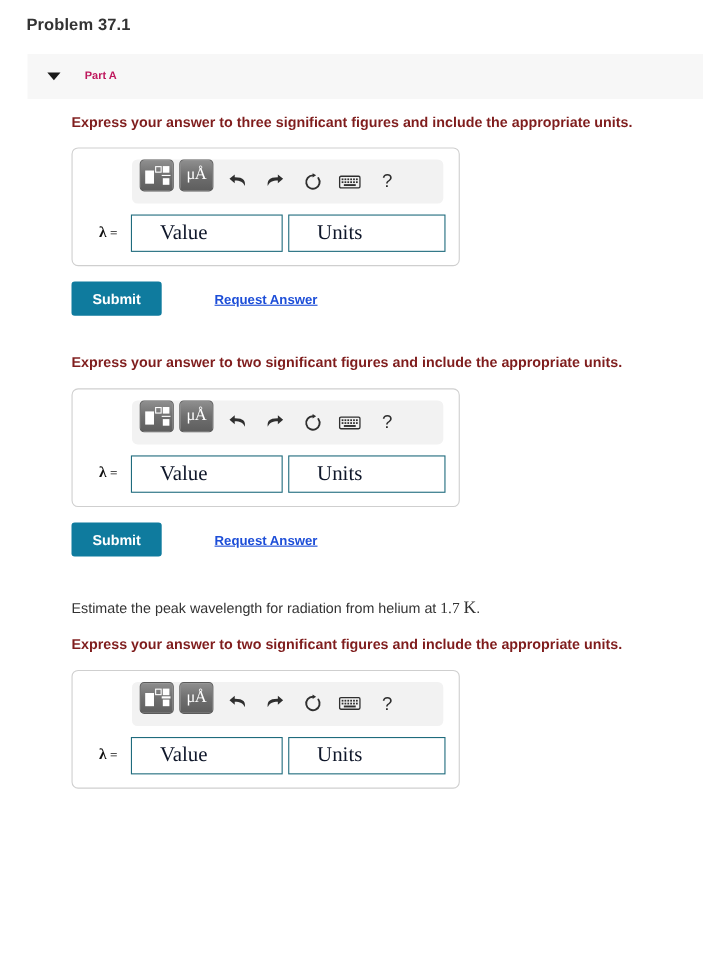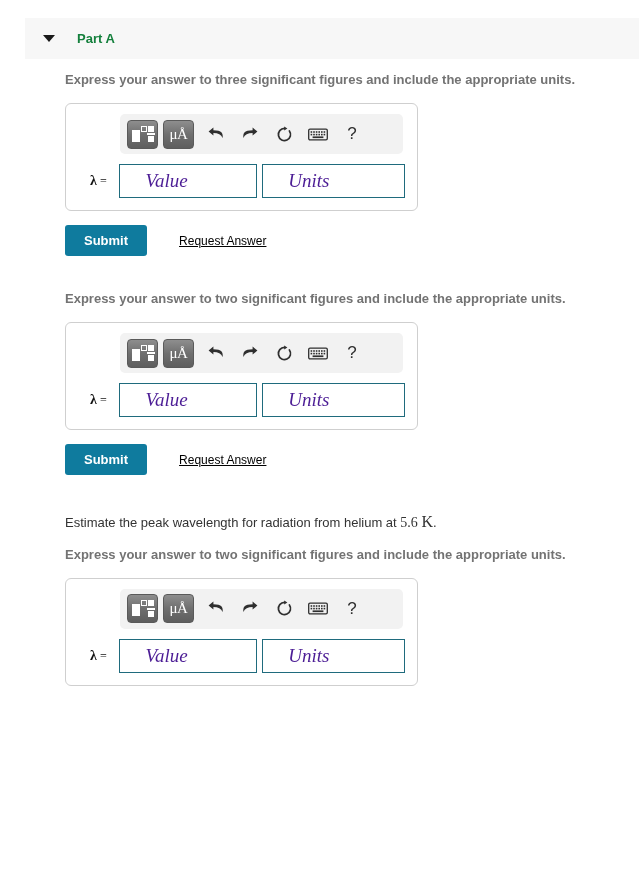--- a/index.html
+++ b/index.html
@@ -42,23 +42,23 @@
     padding-left: 18px;
   }
   .caret {
     width: 0; height: 0;
     border-left: 6px solid transparent;
     border-right: 6px solid transparent;
     border-top: 7px solid #1a1a1a;
     margin-right: 22px;
   }
   .part-label {
-    font-size: 13px;
-    font-weight: bold;
-    color: #15803d;
+    font-size: 10px;
+    font-weight: bold;
+    color: #be185d;
   }
 
   .part-body { padding-left: 65px; }
 
   .prompt {
     font-size: 13px;
     color: #333333;
     padding-top: 14px;
     line-height: 1.4;
   }
@@ -66,21 +66,21 @@
     font-family: "Liberation Serif", serif;
     font-size: 14px;
   }
   .prompt .mathunit {
     font-family: "Liberation Serif", serif;
     font-size: 16px;
   }
   .instruction {
     font-size: 13px;
     font-weight: bold;
-    color: #737373;
+    color: #7f1d1d;
     padding-top: 12px;
     line-height: 1.4;
   }
 
   
   .answer-box {
     margin-top: 14px;
     width: 353px;
     border: 1px solid #cfcfcf;
     border-radius: 6px;
@@ -88,21 +88,20 @@
     padding: 10px 12px 12px 12px;
   }
 
   .toolbar {
     background: #f2f2f2;
     border-radius: 5px;
     height: 40px;
     margin-left: 42px;
     margin-right: 2px;
     display: flex;
-    align-items: center;
     padding: 0 7px;
   }
 
   .tool-btn {
     width: 31px; height: 29px;
     border-radius: 4px;
     background: linear-gradient(to bottom, #8e8e8e 0%, #6f6f6f 50%, #5e5e5e 100%);
     border: 1px solid #5a5a5a;
     display: flex;
     align-items: center;
@@ -164,62 +163,63 @@
   .var-label .eq { font-weight: normal; font-size: 12px; }
 
   .field {
     height: 34px;
     border: 1px solid #1f6b7d;
     background: #ffffff;
     display: flex;
     align-items: center;
     padding-left: 25px;
     font-family: "Liberation Serif", serif;
-    font-style: italic;
     font-size: 19px;
-    color: #4c1d95;
+    color: #0f172a;
     cursor: text;
   }
   .field-value { width: 140px; }
   .field-units { width: 145px; margin-left: 5px; }
 
   
   .submit-row {
     display: flex;
     align-items: center;
     margin-top: 14px;
+    gap: 28px;
   }
   .submit-btn {
     background: #0f7b9e;
     color: #ffffff;
     font-size: 13px;
     font-weight: bold;
     border: none;
     border-radius: 3px;
     padding: 8px 19px;
     cursor: pointer;
     font-family: "Liberation Sans", sans-serif;
   }
   .request-link {
-    margin-left: 32px;
-    color: #000000;
+    margin-left: 20px;
+    color: #1d4ed8;
     font-size: 12px;
-    font-weight: normal;
+    font-weight: bold;
     text-decoration: underline;
     cursor: pointer;
   }
 
   .part-a-spacer  { height: 18px; }
   .part-b-spacer  { height: 22px; }
 </style>
 </head>
 <body>
 
 <div class="page">
 
+  <div class="problem-title">Problem 37.1</div>
 
   <div class="part-a-spacer"></div>
 
   <div class="part-section">
     <div class="part-header">
       <span class="caret"></span>
       <span class="part-label">Part A</span>
     </div>
     <div class="part-body">
       <div class="instruction">Express your answer to three significant figures and include the appropriate units.</div>
@@ -370,21 +370,21 @@
         <span class="request-link">Request Answer</span>
       </div>
     </div>
   </div>
 
   <div class="part-b-spacer"></div>
 
   <div class="part-section">
     <div class="part-body">
       <div class="prompt">
-        <span>Estimate the peak wavelength for radiation from helium at </span><span class="mathnum">5.6</span>&nbsp;<span class="mathunit">K</span><span>.</span>
+        <span>Estimate the peak wavelength for radiation from helium at </span><span class="mathnum">1.7</span>&nbsp;<span class="mathunit">K</span><span>.</span>
       </div>
       <div class="instruction">Express your answer to two significant figures and include the appropriate units.</div>
 
       <div class="answer-box">
         <div class="toolbar">
           <div class="tool-btn">
             <span class="tmpl-icon">
               <span class="blk b-left"></span>
               <span class="blk b-small"></span>
               <span class="blk b-num"></span>

